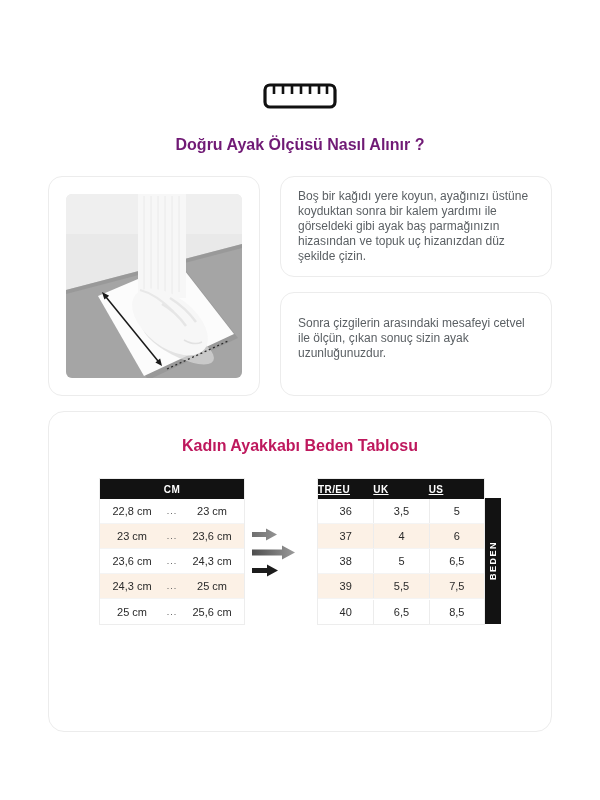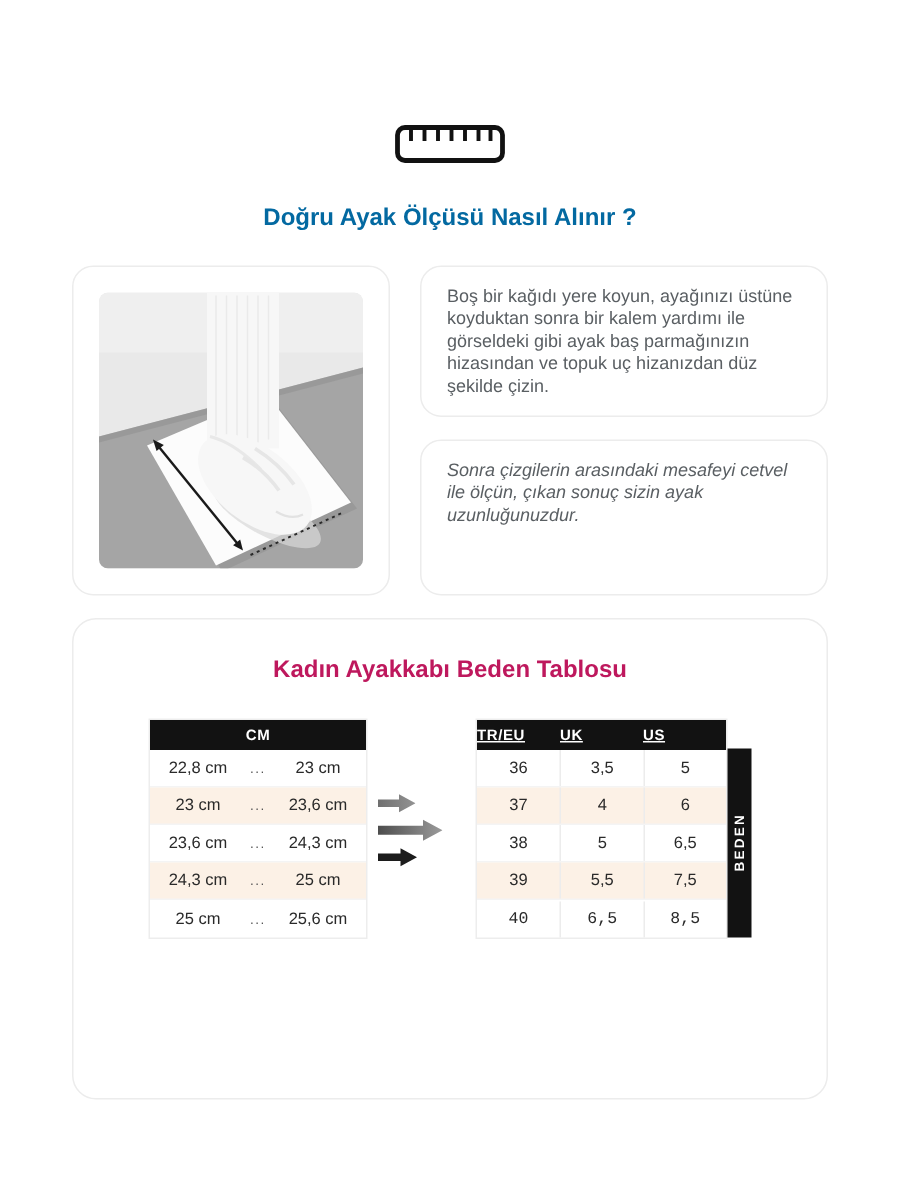--- a/index.html
+++ b/index.html
@@ -1,31 +1,31 @@
 <!DOCTYPE html>
 <html><head>
 <meta charset="utf-8">
 <style>
   * { margin:0; padding:0; box-sizing:border-box; }
   html,body { width:600px; height:800px; background:#ffffff; overflow:hidden;
     font-family:"Liberation Sans", sans-serif; color:#2b2b2b; }
 
   .top-icon-wrap { padding-top:82px; text-align:center; }
-  .page-title { margin-top:22px; text-align:center; font-size:16px; font-weight:700; color:#0369a1; }
+  .page-title { margin-top:22px; text-align:center; font-size:16px; font-weight:700; color:#701a75; }
 
   .section1 { margin:22px 48px 0; display:flex; gap:20px; height:220px; }
 
   .image-card { width:212px; height:220px; border:1px solid #ececec; border-radius:14px;
     padding:17px; flex:none; background:#fff; }
   .scene { width:176px; height:184px; border-radius:6px; overflow:hidden; display:block; }
 
   .text-col { flex:1; display:flex; flex-direction:column; gap:15px; }
   .text-card { border:1px solid #ececec; border-radius:14px; background:#fff;
     padding:12px 17px; font-size:12px; line-height:15px; color:#5a5f63; }
-  .text-card.second { flex:1; padding-top:12px;font-style:italic; }
+  .text-card.second { flex:1; padding-top:23px; }
 
   .section2 { margin:15px 48px 0; height:321px; border:1px solid #ececec; border-radius:16px;
     background:#fff; padding-top:25px; }
   .section2-title { text-align:center; font-size:16px; font-weight:700; color:#be185d; }
 
   .tables-row { margin-top:23px; display:flex; justify-content:center; align-items:flex-start; }
 
   .tbl-header { height:20px; background:#121212; color:#ffffff; font-size:10px; font-weight:700;
     display:flex; align-items:center; justify-content:center; letter-spacing:.4px; }
 
@@ -36,21 +36,21 @@
   .cm-row .sep { font-size:9px; color:#555; letter-spacing:1px; }
   .row-alt { background:#fcf1e6; }
 
   .arrows-col { width:58px; margin:0 7px; padding-top:50px; display:flex; flex-direction:column;
     gap:4px; align-items:flex-start; }
 
   .size-table { width:168px; border:1px solid #ededed; background:#fff; }
   .size-head { display:grid; grid-template-columns:1fr 1fr 1fr;text-decoration:underline; }
   .size-row { height:25px; display:grid; grid-template-columns:1fr 1fr 1fr; align-items:center;
     text-align:center; font-size:11px; color:#2a2a2a; border-bottom:1px solid #f4f4f4; }
-  .size-row:last-child { border-bottom:none;font-family:Liberation Mono, monospace; }
+  .size-row:last-child { border-bottom:none; }
   .size-row span { border-left:1px solid #ececec; line-height:24px; }
   .size-row span:first-child { border-left:none; }
 
   .beden-strip { width:16px; height:126px; margin-top:20px; background:#121212;
     display:flex; align-items:center; justify-content:center; }
   .beden-strip span { writing-mode:vertical-rl; transform:rotate(180deg); color:#ffffff;
     font-size:9px; font-weight:700; letter-spacing:1.5px; }
 </style>
 </head>
 <body>

